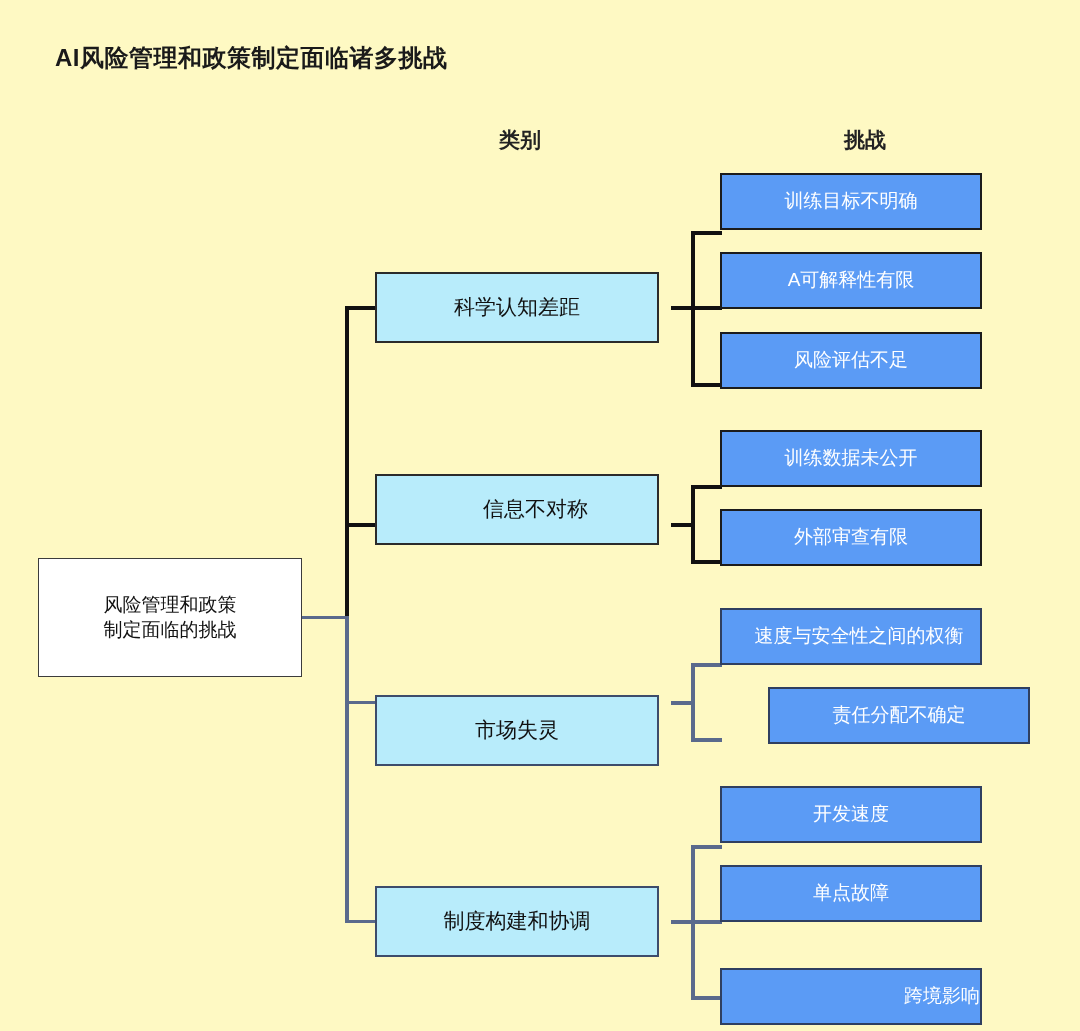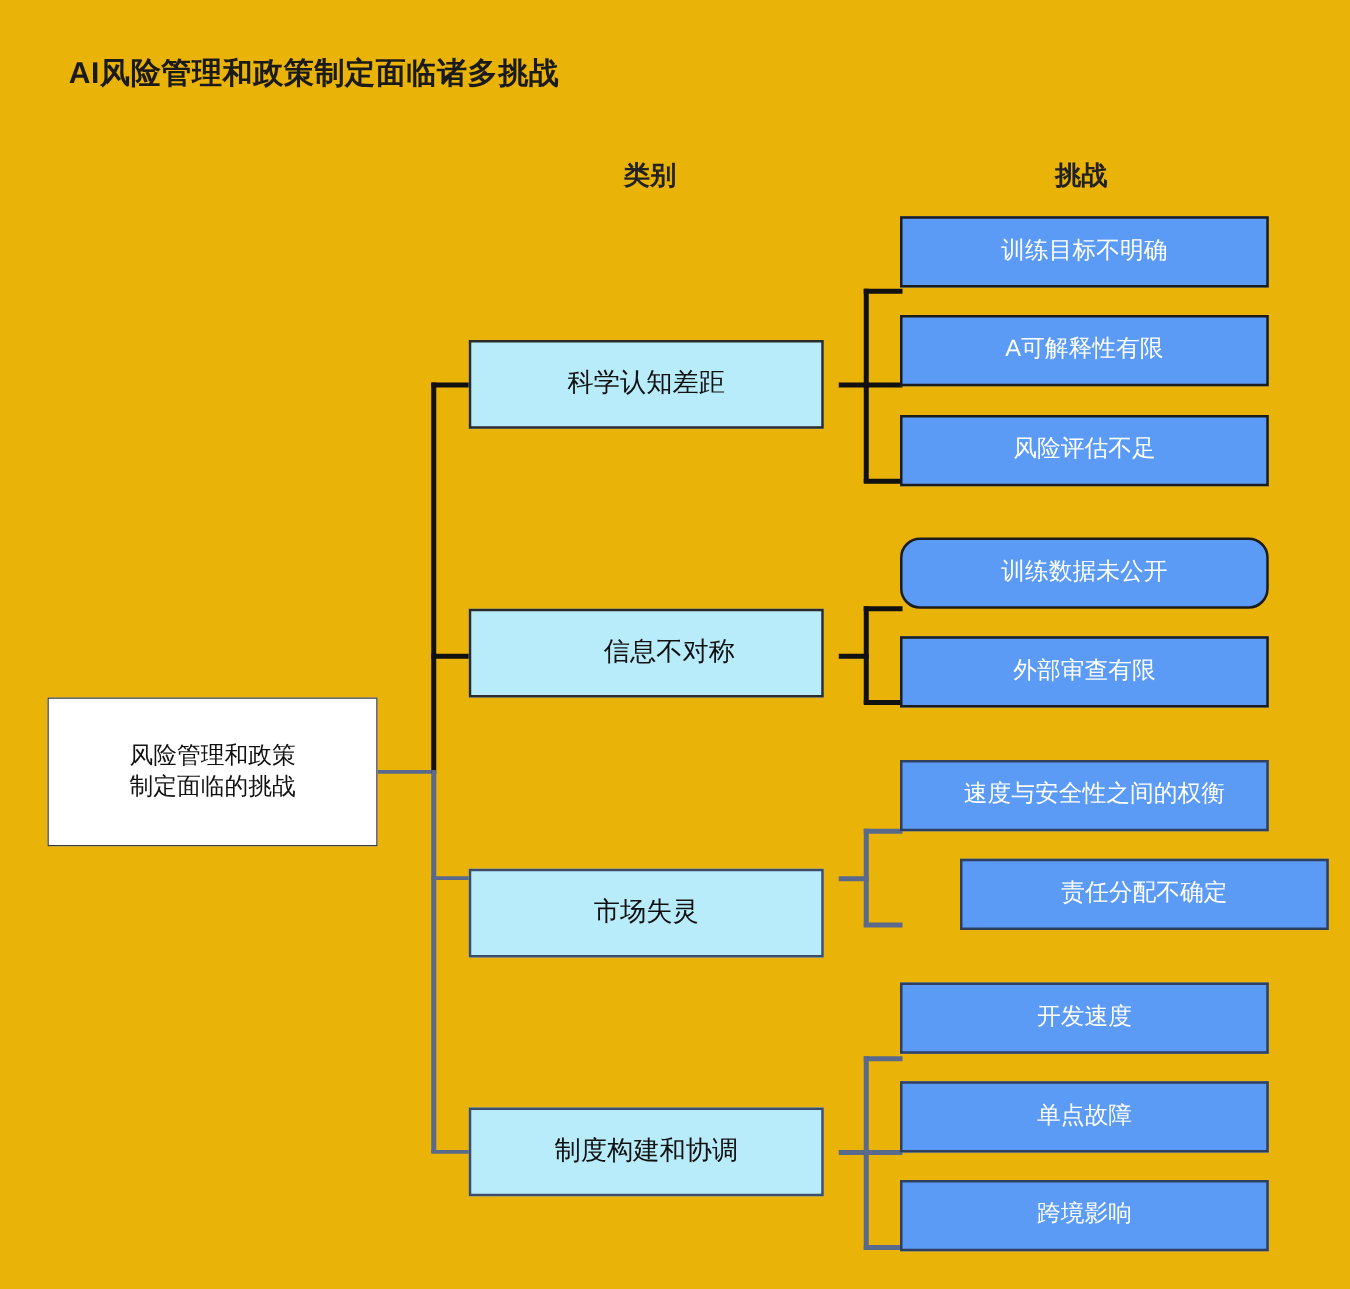--- a/index.html
+++ b/index.html
@@ -7,21 +7,21 @@
     padding: 0;
     background: #ffffff;
   }
   body {
     font-family: "Liberation Sans", "DejaVu Sans", sans-serif;
   }
   #canvas {
     position: relative;
     width: 1080px;
     height: 1031px;
-    background: #eab308;
+    background: #fef9c3;
     overflow: hidden;
   }
 
   
   .title {
     position: absolute;
     left: 55px;
     top: 42px;
     font-size: 24px;
     font-weight: bold;
@@ -74,21 +74,21 @@
     height: 71px;
   }
   .node.category.soft { border-color: #3d4c6b; }
 
   .node.challenge {
     background: #5b9bf5;
     border: 2.2px solid #1c1c1c;
     color: #ffffff;
     font-size: 19px;
     left: 720px;
-    width: 295px;
+    width: 262px;
     height: 57px;
   }
   .node.challenge.soft { border-color: #2f3f60; }
 
   .node .label { pointer-events: none; }
   .node.root .label { white-space: pre-line; }
 
   
   .line {
     position: absolute;
@@ -140,57 +140,57 @@
   <div class="line soft" style="left:691px; top:996px; width:31px; height:4px;"></div>
 
   <div class="node root">
     <span class="label">风险管理和政策
 制定面临的挑战</span>
   </div>
 
   <div class="node category" style="top:272px;">
     <span class="label">科学认知差距</span>
   </div>
-  <div class="node category" style="top:487px;padding-left:37px;">
+  <div class="node category" style="top:474px;padding-left:37px;">
     <span class="label">信息不对称</span>
   </div>
   <div class="node category soft" style="top:667px;margin-top:28px;">
     <span class="label">市场失灵</span>
   </div>
   <div class="node category soft" style="top:886px;">
     <span class="label">制度构建和协调</span>
   </div>
 
   <div class="node challenge" style="top:173px;">
     <span class="label">训练目标不明确</span>
   </div>
   <div class="node challenge" style="top:252px;">
     <span class="label">A可解释性有限</span>
   </div>
   <div class="node challenge" style="top:332px;">
     <span class="label">风险评估不足</span>
   </div>
 
-  <div class="node challenge" style="top:430px;border-radius:16px;">
+  <div class="node challenge" style="top:430px;">
     <span class="label">训练数据未公开</span>
   </div>
   <div class="node challenge" style="top:509px;">
     <span class="label">外部审查有限</span>
   </div>
 
   <div class="node challenge soft" style="top:608px;padding-left:16px;">
     <span class="label">速度与安全性之间的权衡</span>
   </div>
   <div class="node challenge soft" style="top:687px;margin-left:48px;">
     <span class="label">责任分配不确定</span>
   </div>
 
   <div class="node challenge soft" style="top:786px;">
     <span class="label">开发速度</span>
   </div>
   <div class="node challenge soft" style="top:865px;">
     <span class="label">单点故障</span>
   </div>
-  <div class="node challenge soft" style="top:944px;">
+  <div class="node challenge soft" style="top:968px;justify-content:flex-end;">
     <span class="label">跨境影响</span>
   </div>
 
 </div>
 
 </body></html>

